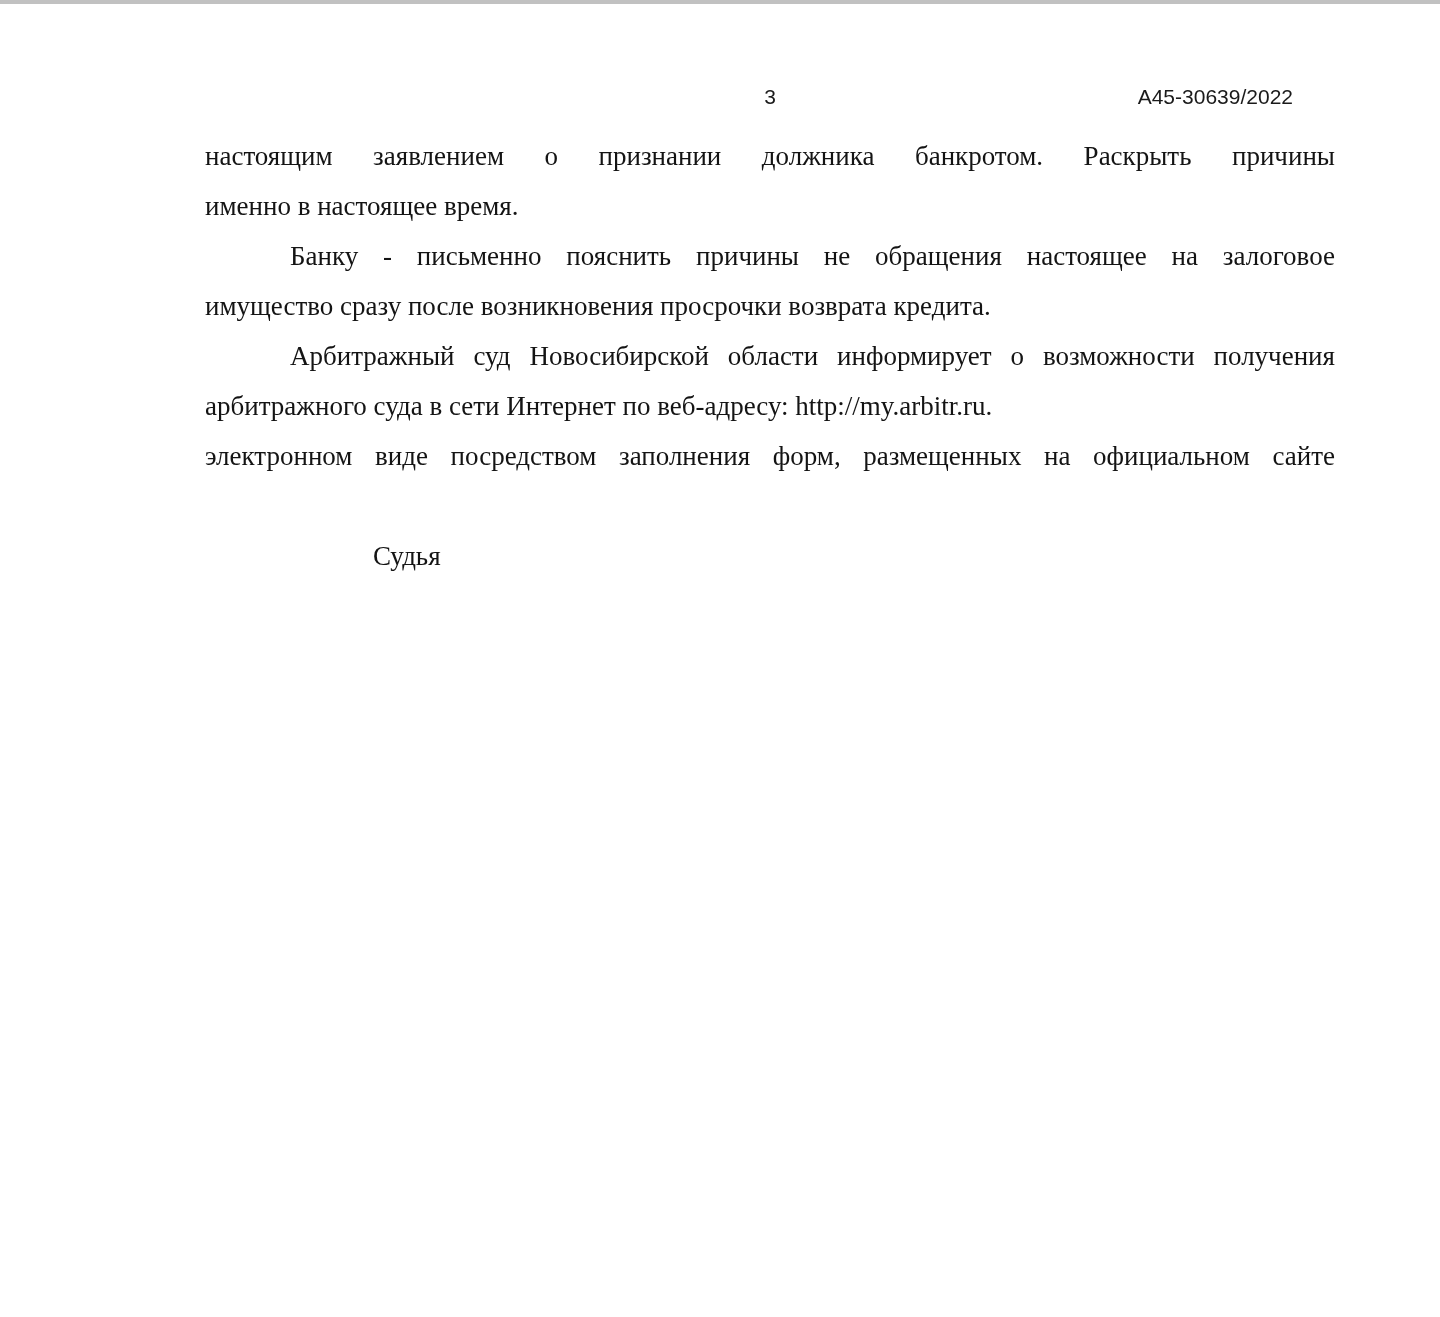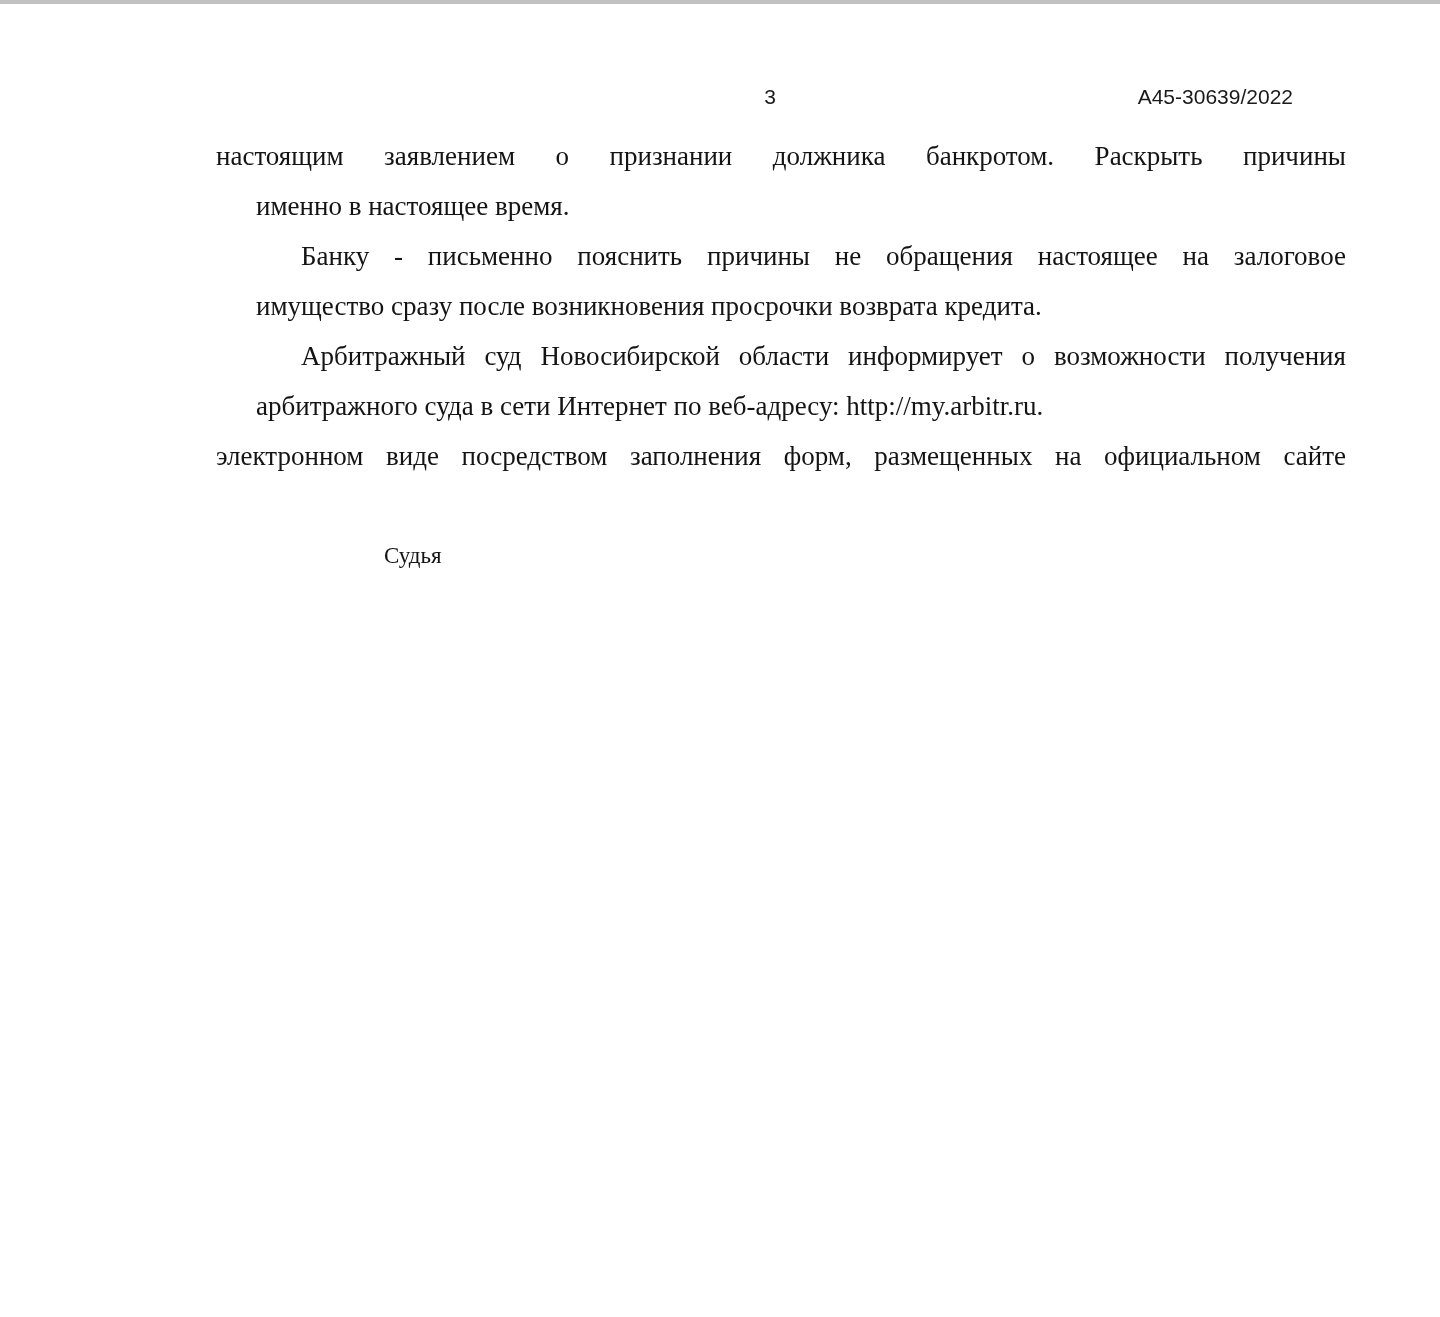--- a/index.html
+++ b/index.html
@@ -47,48 +47,47 @@
   .case-num {
     position: absolute;
     right: 42px;
     top: 0;
     white-space: nowrap;
     margin-left: 46px;
   }
   .body-text {
     position: absolute;
     top: 131px;
-    left: 11px;
+    left: 0;
     width: 1130px;
     font-size: 27px;
     line-height: 50px;
   }
   .line {
     width: 1130px;
     height: 50px;
     text-align: justify;
     text-align-last: justify;
     white-space: nowrap;
   }
   .line.last {
     text-align-last: left;
-    margin-left: 40px;
   }
   .line.indent {
     padding-left: 85px;
     width: 1045px;
   }
   .signature-row {
     margin-top: 50px;
     height: 50px;
     display: flex;
     justify-content: space-between;
     padding-left: 168px;
     padding-right: 80px;
-    font-size: 23px;
+    font-size: 27px;
     line-height: 50px;
   }
 </style>
 </head>
 <body>
 
 <div class="top-strip"></div>
 
 <div class="content">
 

